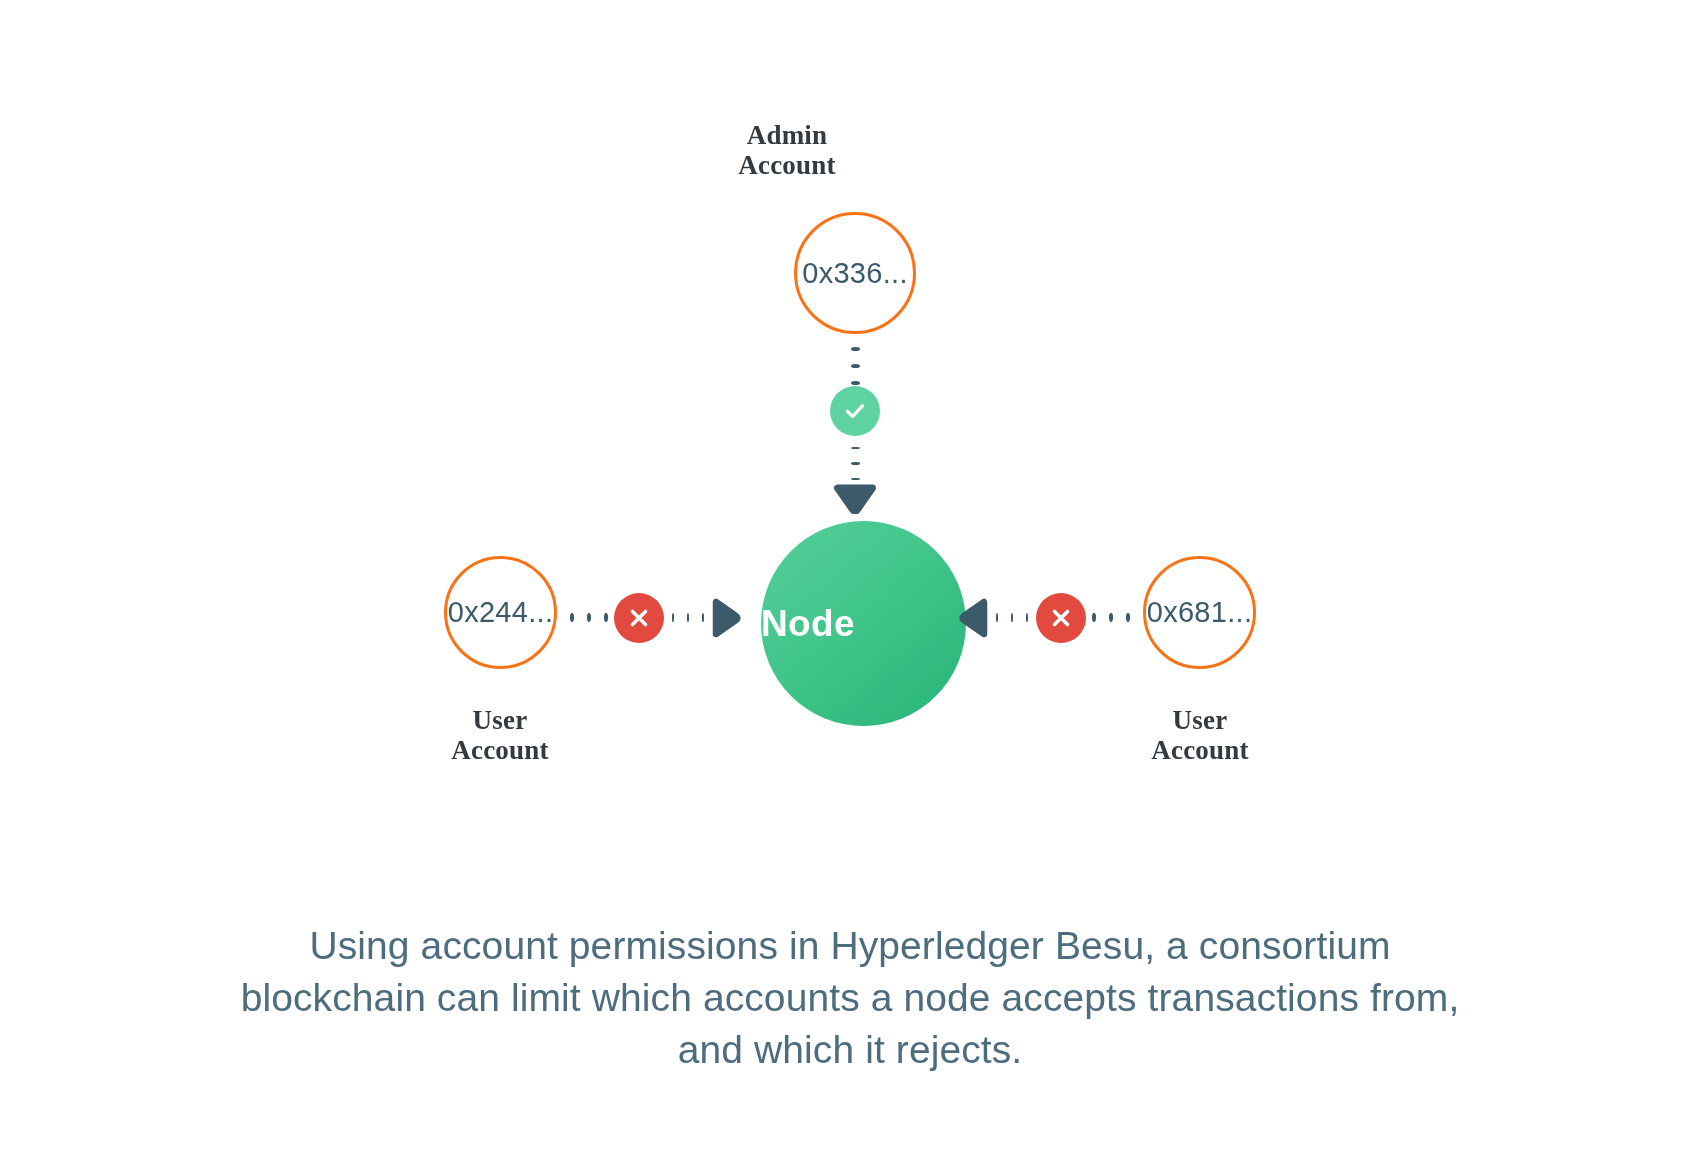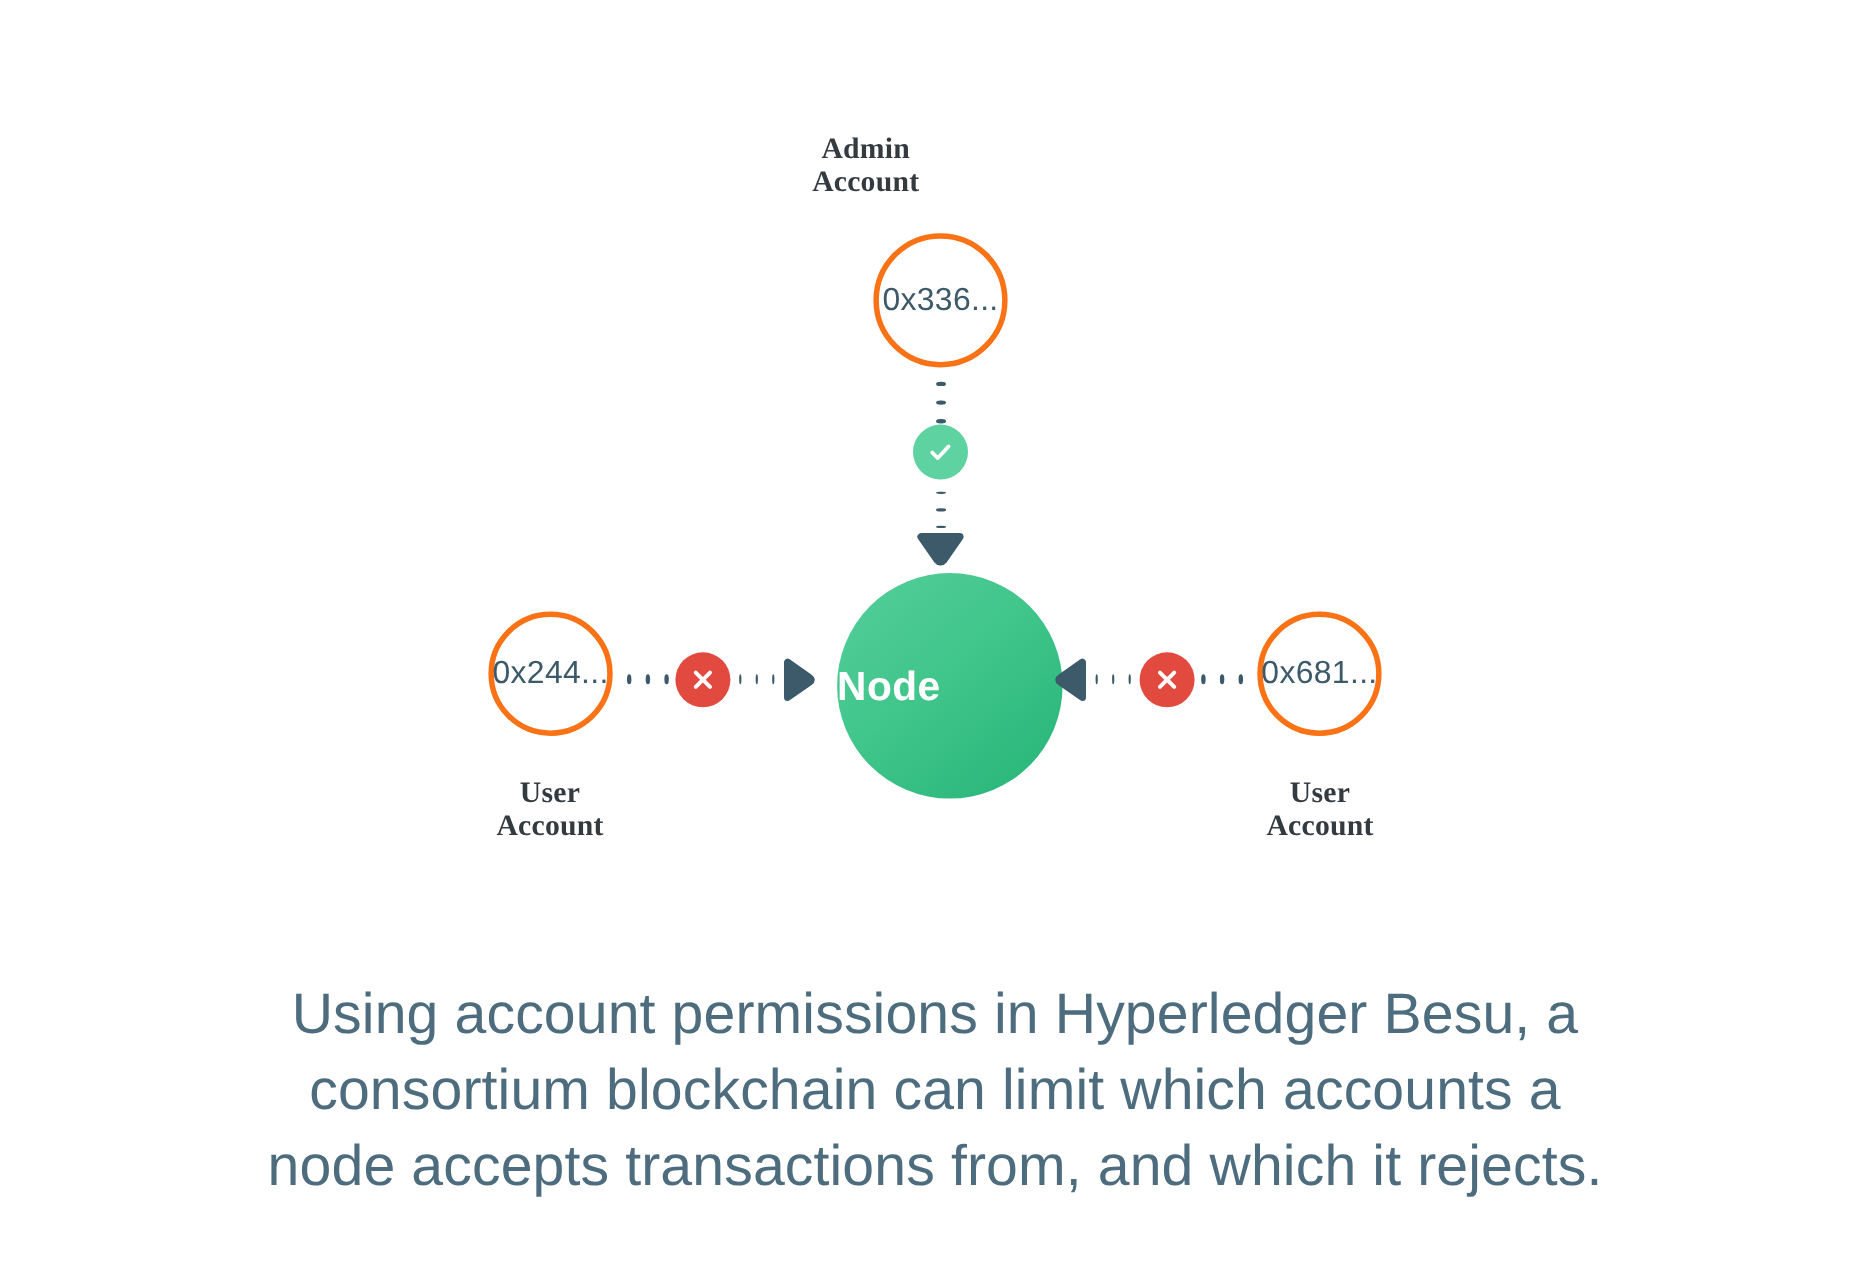--- a/index.html
+++ b/index.html
@@ -26,21 +26,21 @@
     top: 0;
     width: 1700px;
     height: 800px;
   }
 
   
   .acct-circle {
     position: absolute;
     border-radius: 50%;
     background: #ffffff;
-    border: 5px solid #f97316;
+    border: 3px solid #f97316;
     box-sizing: border-box;
     display: flex;
     align-items: center;
     justify-content: center;
   }
   .acct-addr {
     font-size: 29px;
     color: #3c5a69;
     font-weight: 400;
     letter-spacing: 0.3px;
@@ -109,24 +109,24 @@
 
   
   .arrow { position: absolute; }
   .arrow svg { display: block; }
 
   
   .caption {
     position: absolute;
     left: 50%;
     transform: translateX(-50%);
-    top: 888px;
+    top: 920px;
     width: 1220px;
     text-align: center;
-    font-size: 52px;
+    font-size: 39px;
     line-height: 1.33;
     color: #4a6madd;
     color: #4d6c7e;
     font-weight: 400;
     letter-spacing: 0.1px;
   }
 </style>
 </head>
 <body>
 

